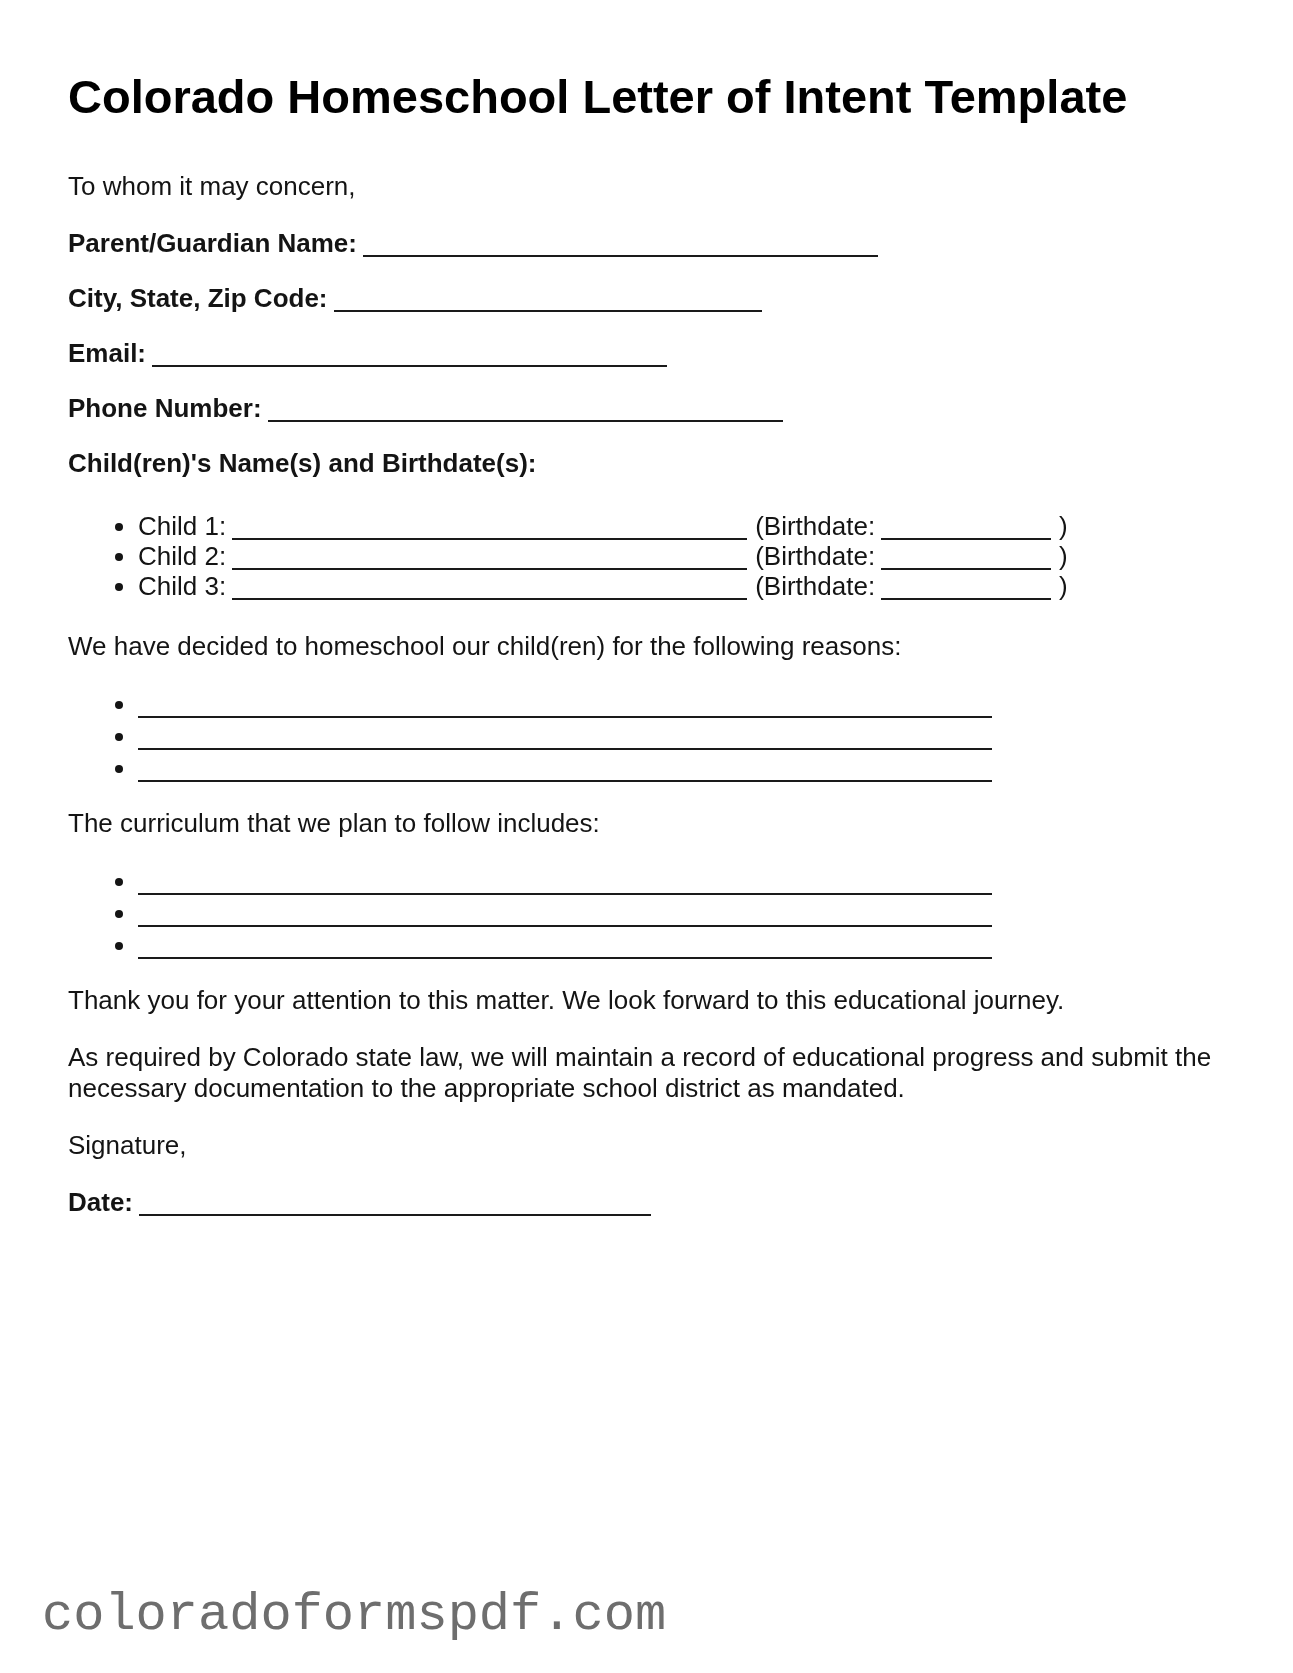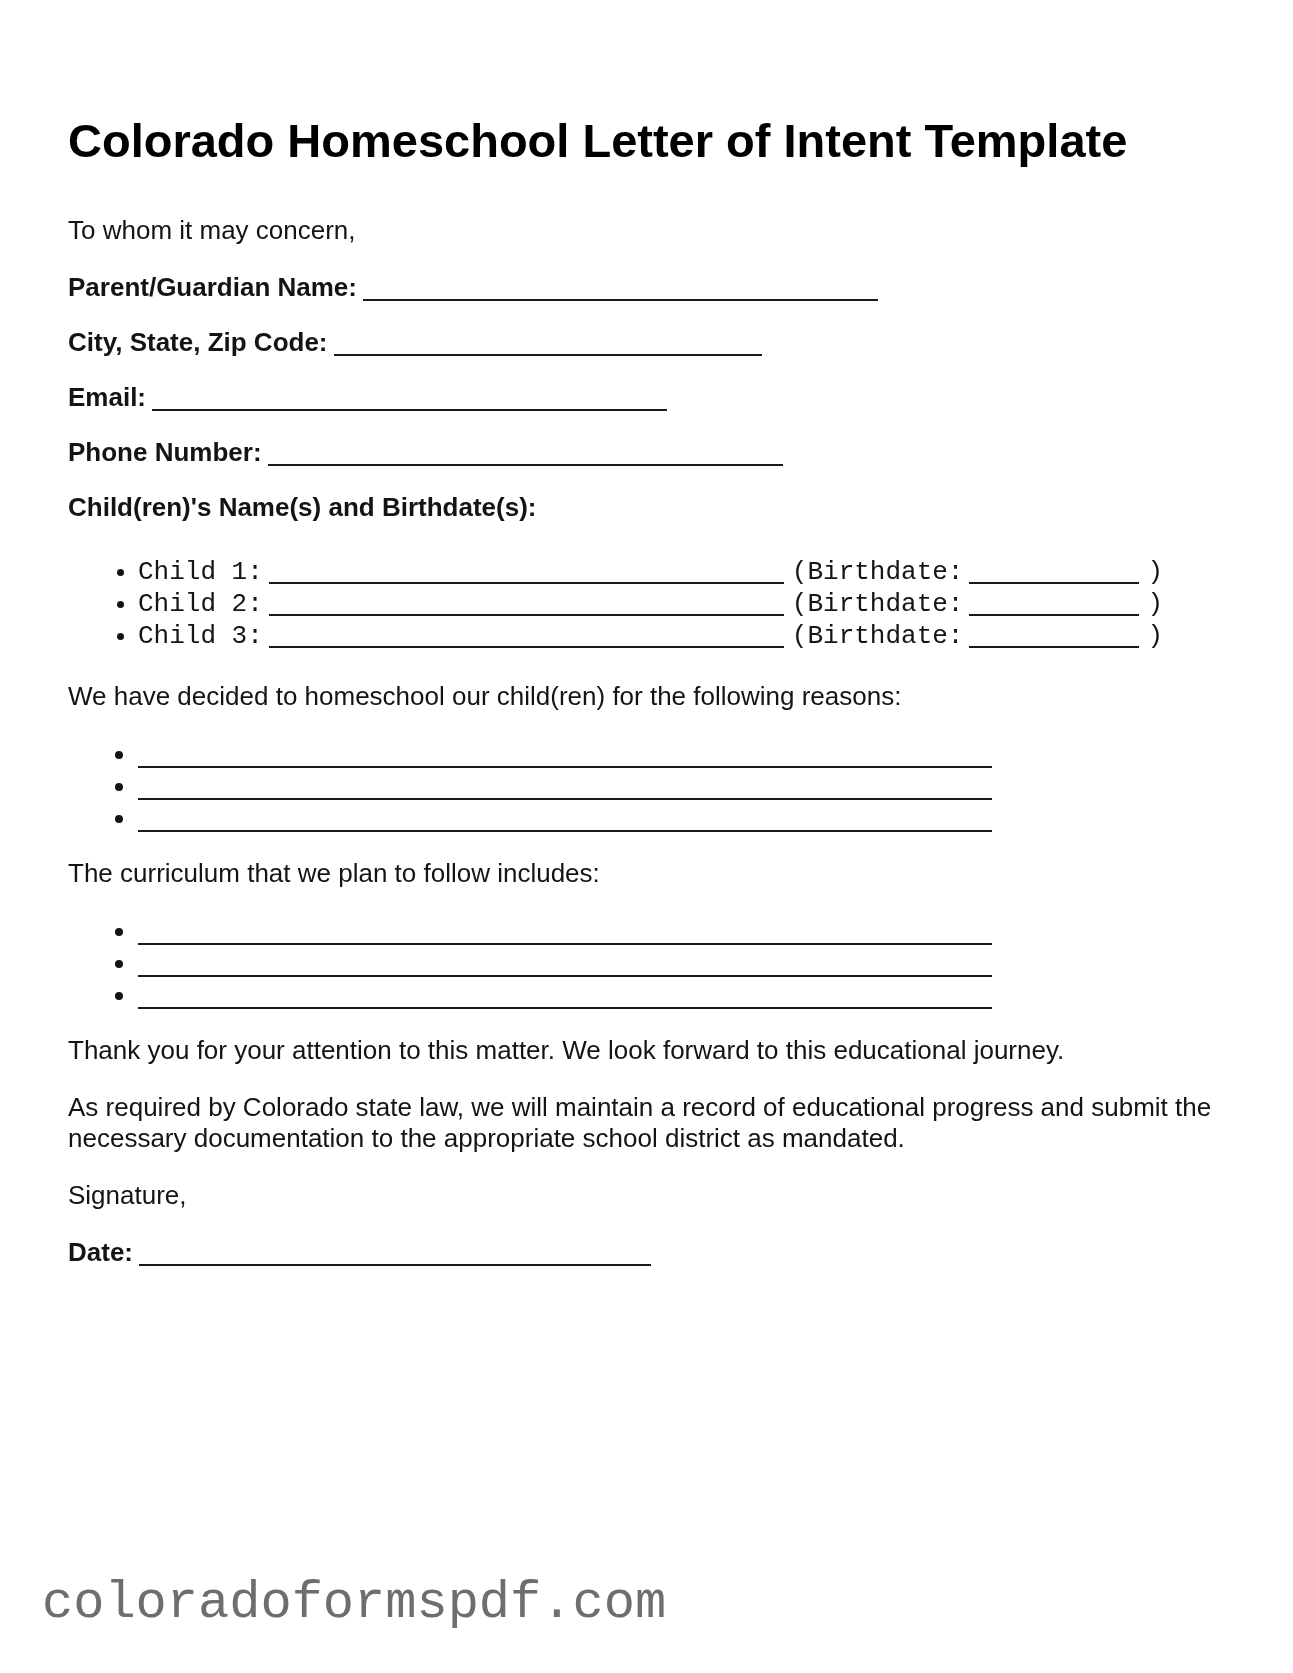--- a/index.html
+++ b/index.html
@@ -8,21 +8,20 @@
     height: 1673px;
     background: #ffffff;
     color: #141414;
     font-family: "Liberation Sans", sans-serif;
     font-size: 26px;
     position: relative;
     overflow: hidden;
   }
   .page {
     padding: 68px 65px 0 68px;
-    margin-top: 44px;
   }
   h1.doc-title {
     margin: 0 0 46px 0;
     color: #000;
     font-size: 47px;
     line-height: 57px;
     font-weight: bold;
     max-width: 1100px;
     letter-spacing: 0;
   }
@@ -55,36 +54,35 @@
   .w428 { width: 428px; }
   .w170 { width: 170px; }
   .w854 { width: 854px; }
   ul.child-list {
     margin: 0 0 30px 0;
     padding-left: 70px;
   }
   ul.child-list li {
     line-height: 30px;
     white-space: nowrap;
-    font-family: Liberation Mono, monospace;
   }
   ul.child-list .blank { margin-right: 8px; }
   ul.blank-list {
     margin: 0 0 24px 0;
     padding-left: 70px;
   }
   ul.blank-list li {
     line-height: 32px;
   }
   ul.blank-list .blank { margin-left: 0; }
   .tight { margin-bottom: 16px; }
   .watermark {
     position: absolute;
     left: 42px;
-    bottom: 40px;
+    bottom: 28px;
     font-family: "Liberation Mono", monospace;
     font-size: 52px;
     color: #6e6e6e;
     letter-spacing: 0;
   }
 </style>
 </head>
 <body>
 
 <div class="page">

